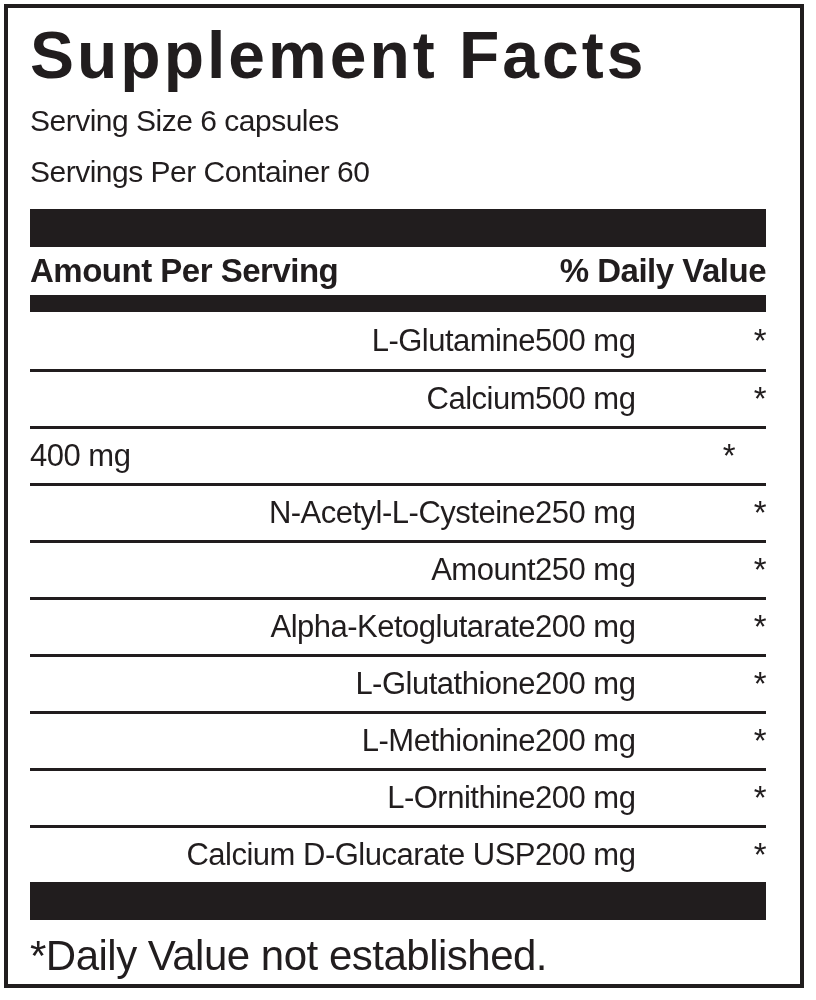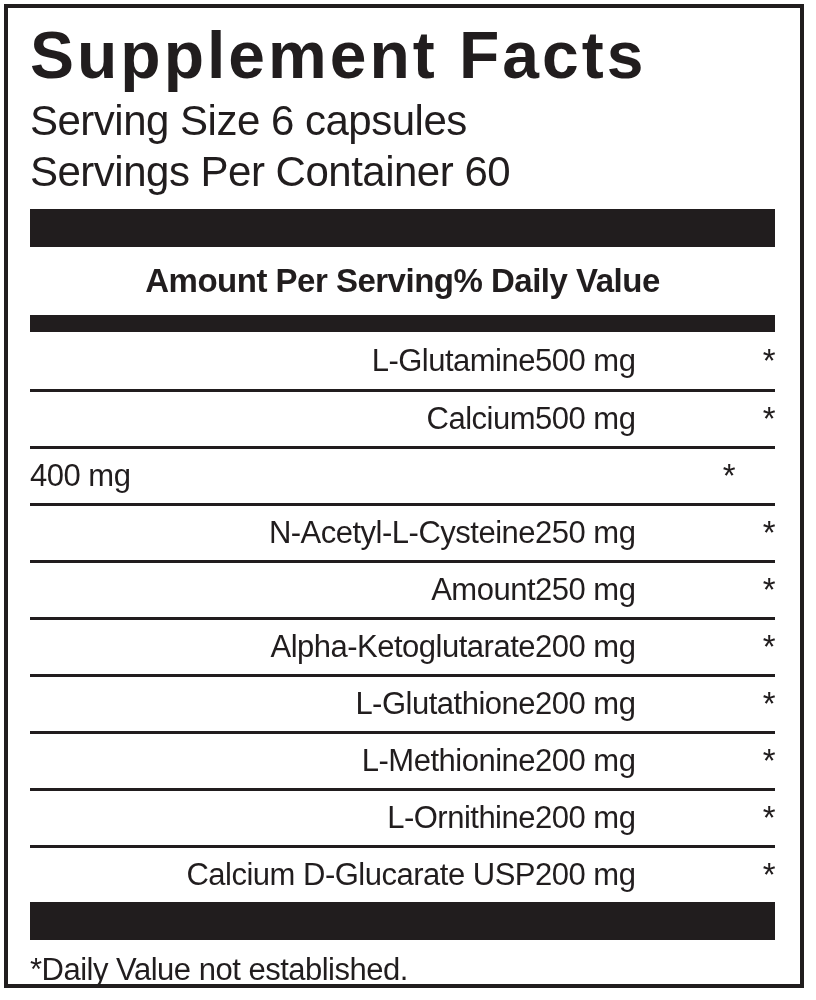--- a/index.html
+++ b/index.html
@@ -17,56 +17,56 @@
   }
   .label {
     position: absolute;
     left: 4px;
     top: 4px;
     width: 800px;
     height: 984px;
     border: 4px solid #211d1e;
     background: #ffffff;
     box-sizing: border-box;
-    padding: 12px 25px 0 22px;
+    padding: 12px 34px 0 22px;
     color: #211d1e;
     overflow: hidden;
   }
   .title {
     font-size: 66px;
     font-weight: bold;
     letter-spacing: 3px;
     line-height: 1.02;
     margin: 2px 0 6px 0;
     white-space: nowrap;
   }
   .serving-line {
-    font-size: 42px;
+    font-size: 30px;
     letter-spacing: -0.5px;
     line-height: 51px;
     white-space: nowrap;
   }
   .bar-thick {
     height: 38px;
     background: #211d1e;
     margin-top: 12px;
   }
   .bar-thin {
     height: 17px;
     background: #211d1e;
   }
   .bar-bottom {
     height: 38px;
     background: #211d1e;
   }
   .col-header {
-    height: 68px;
+    height: 48px;
     display: flex;
     align-items: center;
-    justify-content: center;
+    justify-content: space-between;
     font-size: 33px;
     font-weight: bold;
     letter-spacing: -0.5px;
   }
   .rows {
     
   }
   .row {
     height: 57px;
     box-sizing: border-box;
@@ -76,21 +76,21 @@
     font-size: 31px;
     letter-spacing: -0.5px;
   }
   .row + .row {
     border-top: 3px solid #211d1e;
   }
   .row .name     { text-align: right; white-space: nowrap; }
   .row .amount   { text-align: left; white-space: nowrap; }
   .row .dv       { text-align: right; font-size: 33px; }
   .footnote {
-    font-size: 31px;
+    font-size: 42px;
     letter-spacing: -0.5px;
     padding-top: 12px;
     white-space: nowrap;
   }
 </style>
 </head>
 <body>
 
 <div class="page">
   <div class="label">

